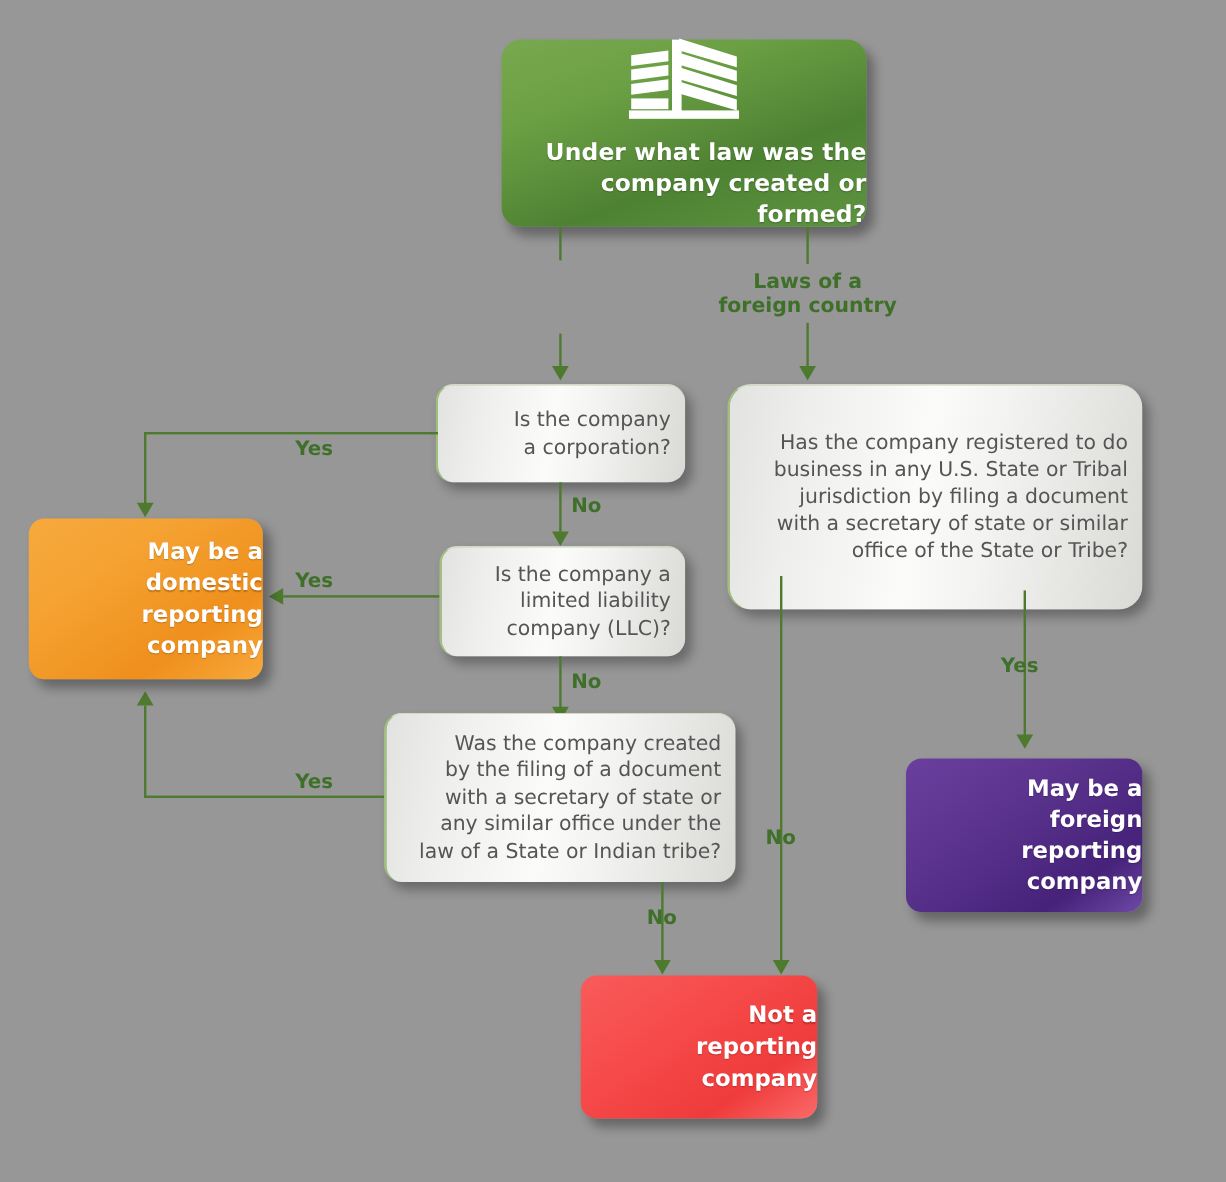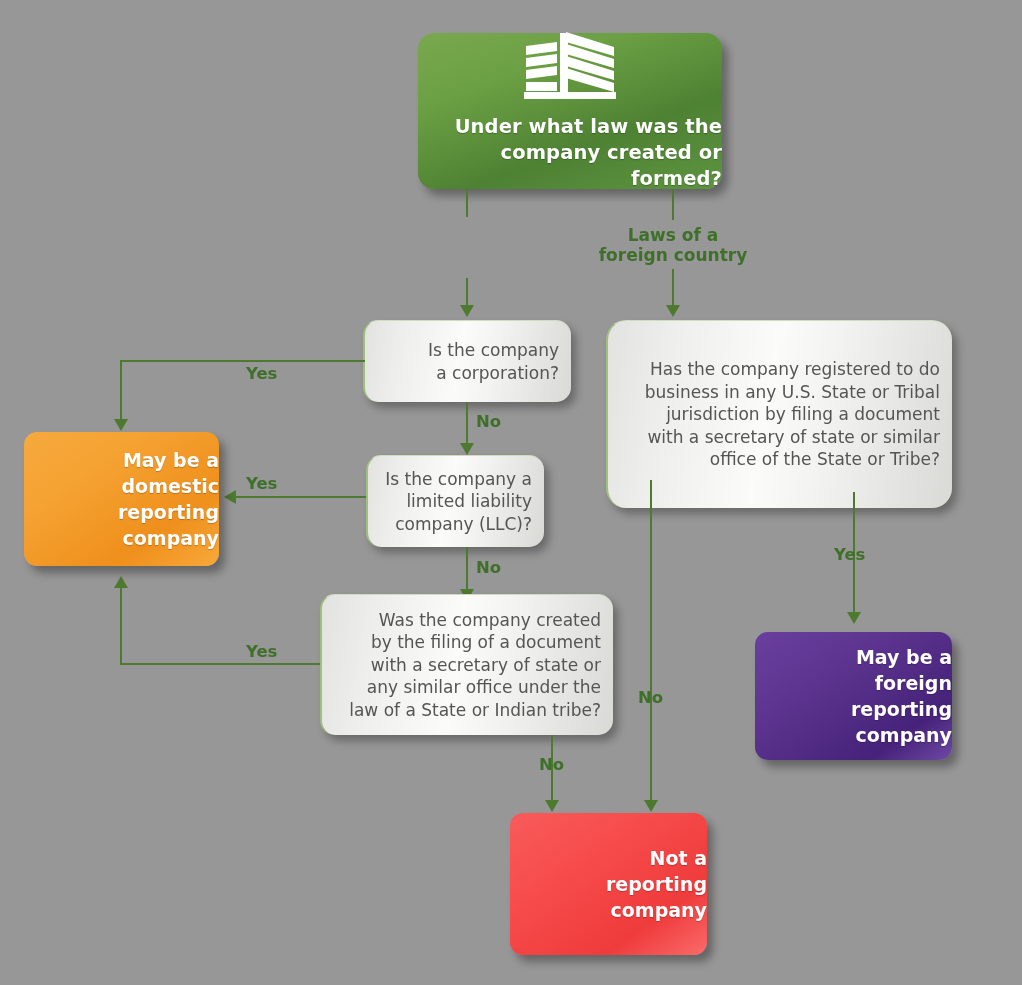--- a/index.html
+++ b/index.html
@@ -172,21 +172,21 @@
 
   <div class="line hline" style="left:120px; top:360px; width:245px; height:2px;"></div>
   <div class="line vline" style="left:120px; top:360px; width:2px; height:62px;"></div>
   <div class="arrow arrow-down" style="left:114px; top:419px;"></div>
   <div class="elabel" style="left:246px; top:364px;">Yes</div>
 
   <div class="line vline" style="left:466px; top:402px; width:2px; height:44px;"></div>
   <div class="arrow arrow-down" style="left:460px; top:443px;"></div>
   <div class="elabel" style="left:476px; top:412px;">No</div>
 
-  <div class="node q-node" style="left:366px; top:455px; width:178px; height:92px;">
+  <div class="node q-node" style="left:366px; top:455px; width:205px; height:92px;">
     <span class="label q-text">Is the company a<br>limited liability<br>company (LLC)?</span>
   </div>
 
   <div class="line hline" style="left:236px; top:496px; width:130px; height:2px;"></div>
   <div class="arrow arrow-left" style="left:224px; top:490px;"></div>
   <div class="elabel" style="left:246px; top:474px;">Yes</div>
 
   <div class="line vline" style="left:466px; top:547px; width:2px; height:45px;"></div>
   <div class="arrow arrow-down" style="left:460px; top:589px;"></div>
   <div class="elabel" style="left:476px; top:558px;">No</div>
@@ -217,17 +217,17 @@
   <div class="elabel" style="left:834px; top:545px;">Yes</div>
 
   <div class="node t-node t-orange" style="left:24px; top:432px; width:195px; height:134px;">
     <span class="label">May be a<br>domestic<br>reporting<br>company</span>
   </div>
 
   <div class="node t-node t-purple" style="left:755px; top:632px; width:197px; height:128px;">
     <span class="label">May be a<br>foreign<br>reporting<br>company</span>
   </div>
 
-  <div class="node t-node t-red" style="left:510px; top:813px; width:197px; height:142px;">
+  <div class="node t-node t-red" style="left:484px; top:813px; width:197px; height:119px;">
     <span class="label">Not a<br>reporting<br>company</span>
   </div>
 
 </div>
 
 </body></html>

